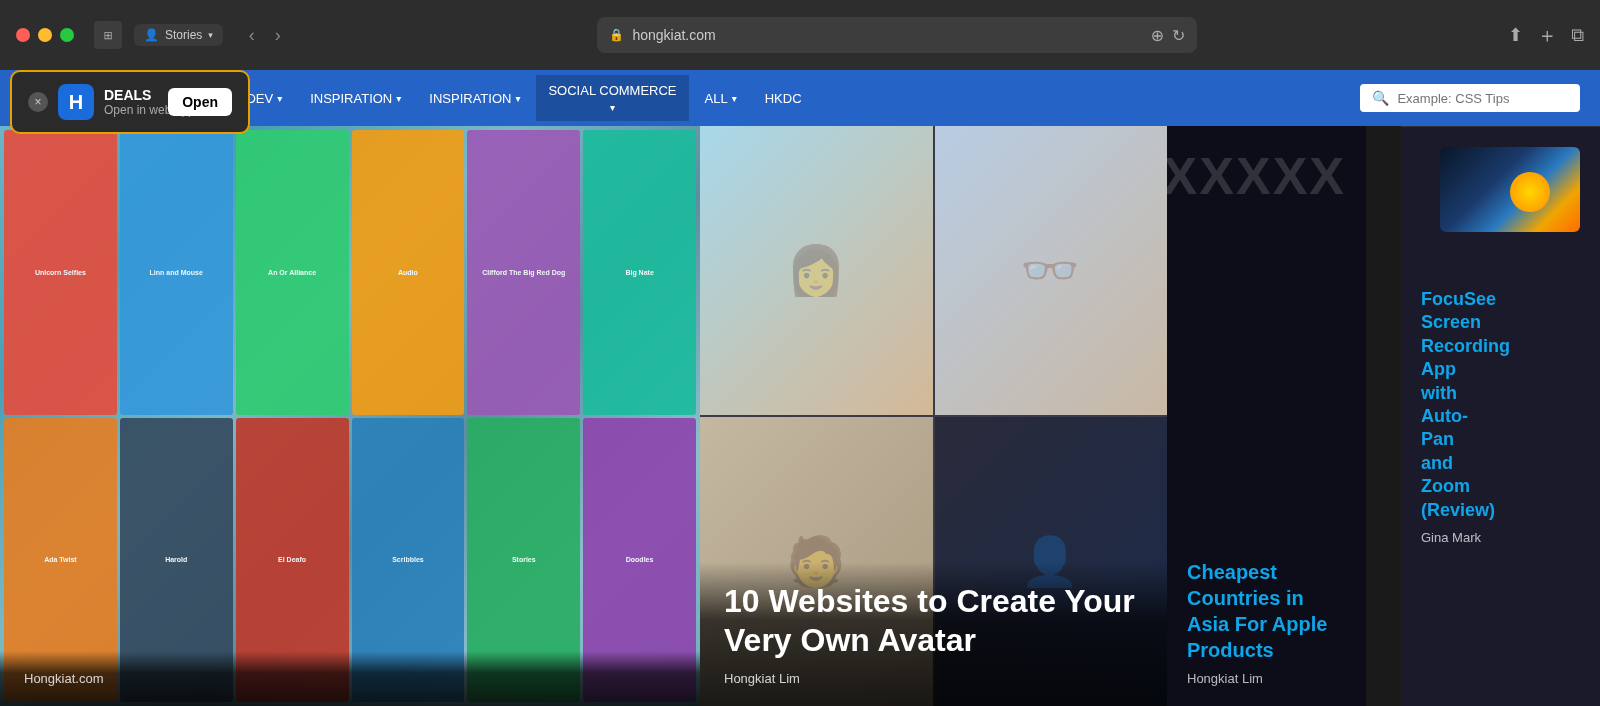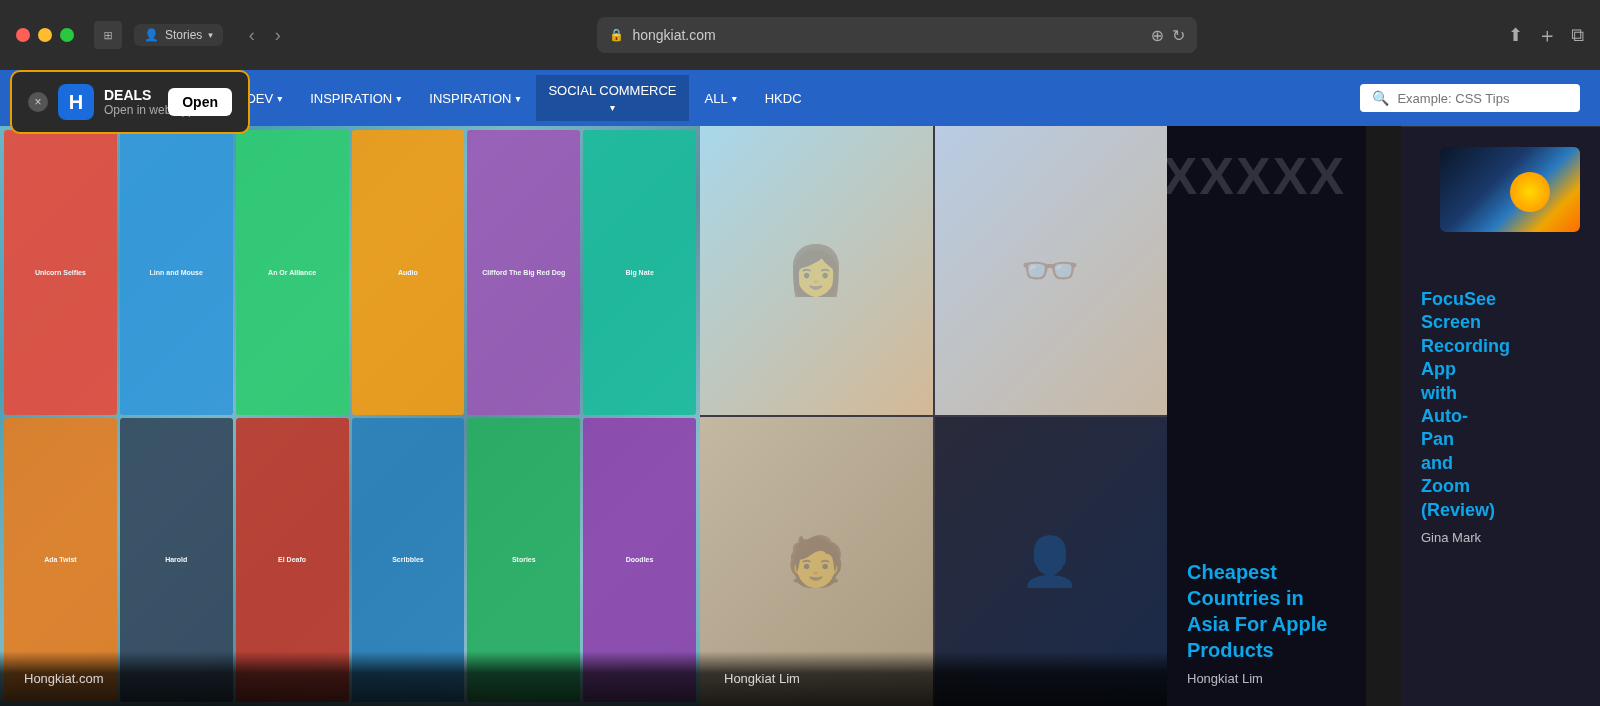--- a/index.html
+++ b/index.html
@@ -500,20 +500,21 @@
           <div class="avatar-placeholder">👓</div>
         </div>
         <div class="avatar-cell av3">
           <div class="avatar-placeholder">🧑</div>
         </div>
         <div class="avatar-cell av4">
           <div class="avatar-placeholder">👤</div>
         </div>
       </div>
       <div class="article-overlay">
+        <div class="article-title" style="font-size:32px;">10 Websites to Create Your Very Own Avatar</div>
         <div class="article-author">Hongkiat Lim</div>
       </div>
     </div>
 
     <div class="right-column">
 
       <div class="right-card right-card-bg-top">
         <div class="sxxxxx-text">SXXXXX</div>
         <div class="right-card-title">Cheapest Countries in Asia For Apple Products</div>
         <div class="right-card-author">Hongkiat Lim</div>

